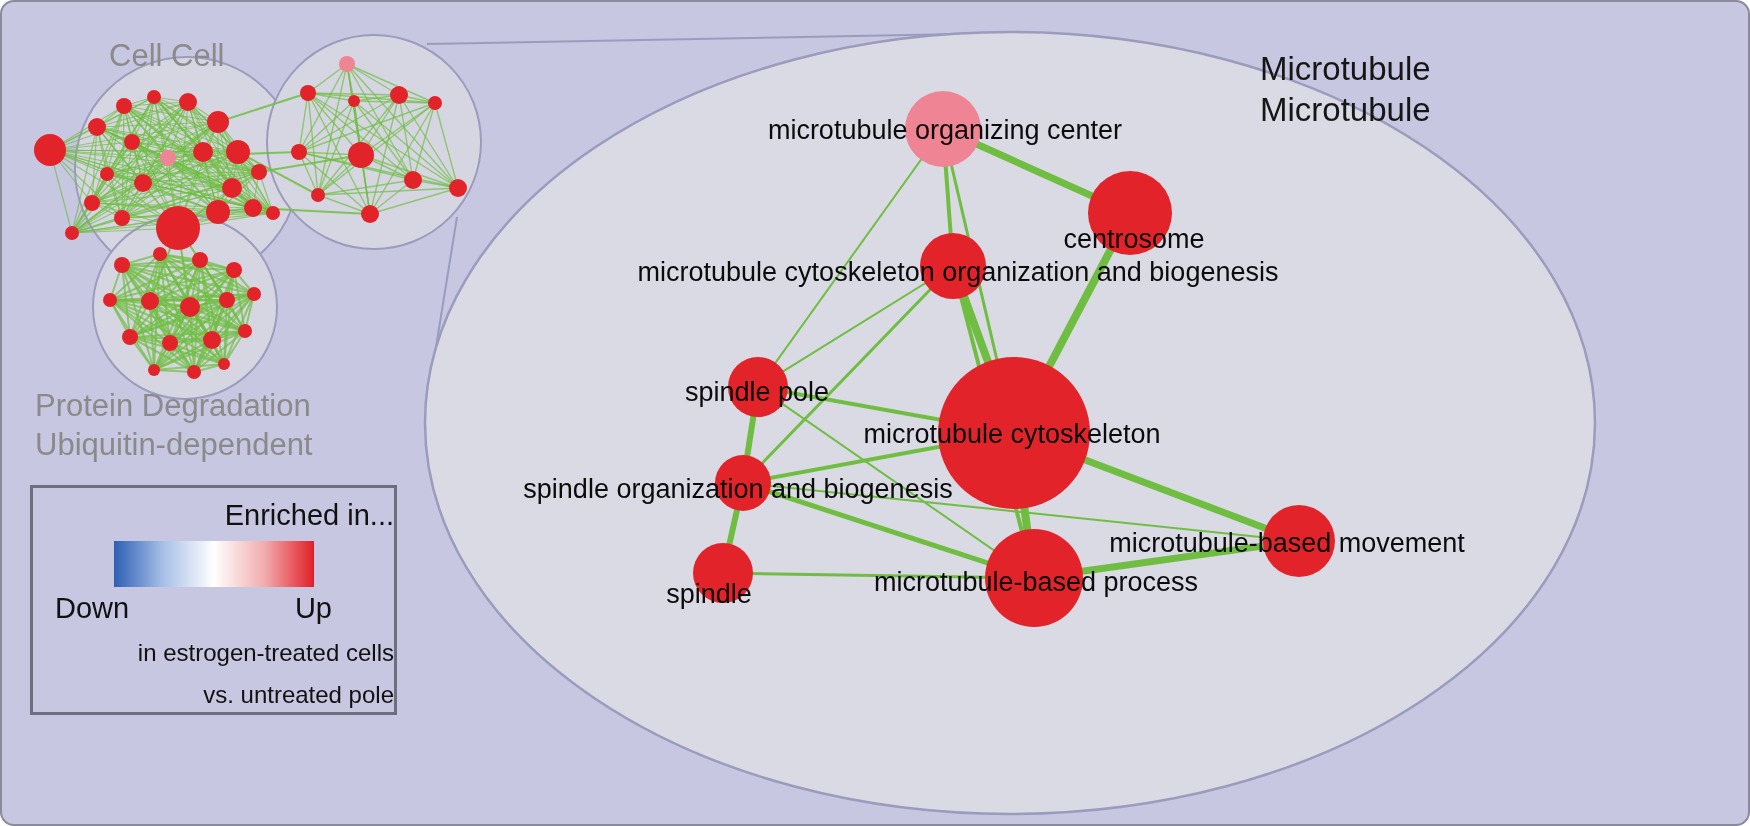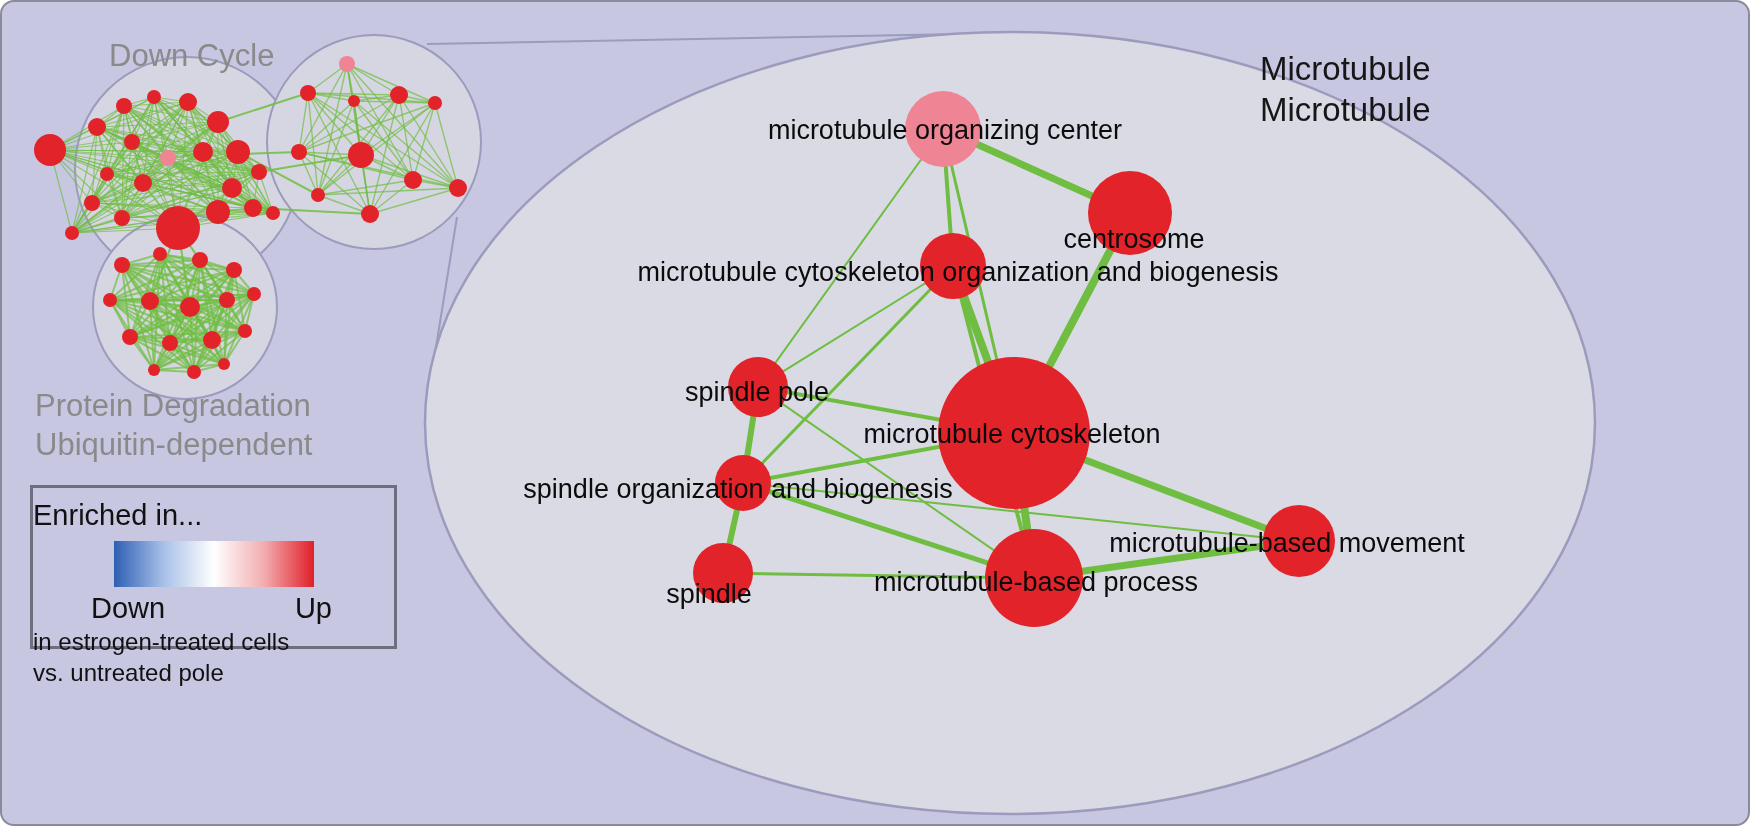--- a/index.html
+++ b/index.html
@@ -11,30 +11,30 @@
   svg { position:absolute; left:0; top:0; }
   svg text { font-family:"Liberation Sans", sans-serif; }
   .cluster-label { position:absolute; color:#8a8a8a; font-size:31px; }
   .cell-cycle-label { left:107px; top:36px; }
   .ubiquitin-label { left:33px; top:384px; line-height:39px; }
   .micro-title {
     position:absolute; left:1258px; top:46px; width:250px;
     text-align:left; color:#161616; font-size:33px; line-height:41px;
   }
   .legend {
-    position:absolute; left:28px; top:483px; width:367px; height:164px;
-    border:3px solid #6e6e7e; text-align:left; color:#111111;
+    position:absolute; left:28px; top:483px; width:367px; height:230px;
+    border:3px solid #6e6e7e; text-align:right; color:#111111;
   }
   .legend-title { margin-top:11px; font-size:29px; }
   .legend-bar { width:200px; height:46px; margin:9px auto 0 auto; }
   .legend-ends {
     display:flex; justify-content:space-between;
-    padding:5px 62px 0 58px; font-size:29px;
+    padding:5px 62px 0 22px; font-size:29px;
   }
-  .legend-sub { font-size:24px; margin-top:3px; }
+  .legend-sub { font-size:24px; margin-top:14px; }
 </style>
 </head>
 <body>
 
 <div class="canvas" id="figure-canvas" style="background: rgb(199, 199, 226); border-color: rgb(138, 138, 156);">
 
   <svg id="network-svg" width="1750" height="826" viewBox="0 0 1750 826">
       <circle cx="185" cy="167" r="112" fill="#d6d6e2" stroke="#9b9bbd" stroke-width="2"></circle>
       <circle cx="372" cy="140" r="107" fill="#d6d6e2" stroke="#9b9bbd" stroke-width="2"></circle>
       <circle cx="183" cy="305" r="92" fill="#d6d6e2" stroke="#9b9bbd" stroke-width="2"></circle>
@@ -515,21 +515,21 @@
       <text x="1132" y="246" text-anchor="middle" font-size="27" fill="#0b0b0b">centrosome</text>
       <text x="956" y="279" text-anchor="middle" font-size="27" fill="#0b0b0b">microtubule cytoskeleton organization and biogenesis</text>
       <text x="755" y="399" text-anchor="middle" font-size="27" fill="#0b0b0b">spindle pole</text>
       <text x="1010" y="441" text-anchor="middle" font-size="27" fill="#0b0b0b">microtubule cytoskeleton</text>
       <text x="736" y="496" text-anchor="middle" font-size="27" fill="#0b0b0b">spindle organization and biogenesis</text>
       <text x="1285" y="550" text-anchor="middle" font-size="27" fill="#0b0b0b">microtubule-based movement</text>
       <text x="1034" y="589" text-anchor="middle" font-size="27" fill="#0b0b0b">microtubule-based process</text>
       <text x="707" y="601" text-anchor="middle" font-size="27" fill="#0b0b0b">spindle</text>
     </svg>
 
-  <div class="cluster-label cell-cycle-label">Down Cycle</div>
+  <div class="cluster-label cell-cycle-label">Cell Cell</div>
 
   <div class="cluster-label ubiquitin-label">
     <div>Protein Degradation</div>
     <div>Ubiquitin-dependent</div>
   </div>
 
   <div class="micro-title">
     <div>Microtubule</div>
     <div>Microtubule</div>
   </div>

